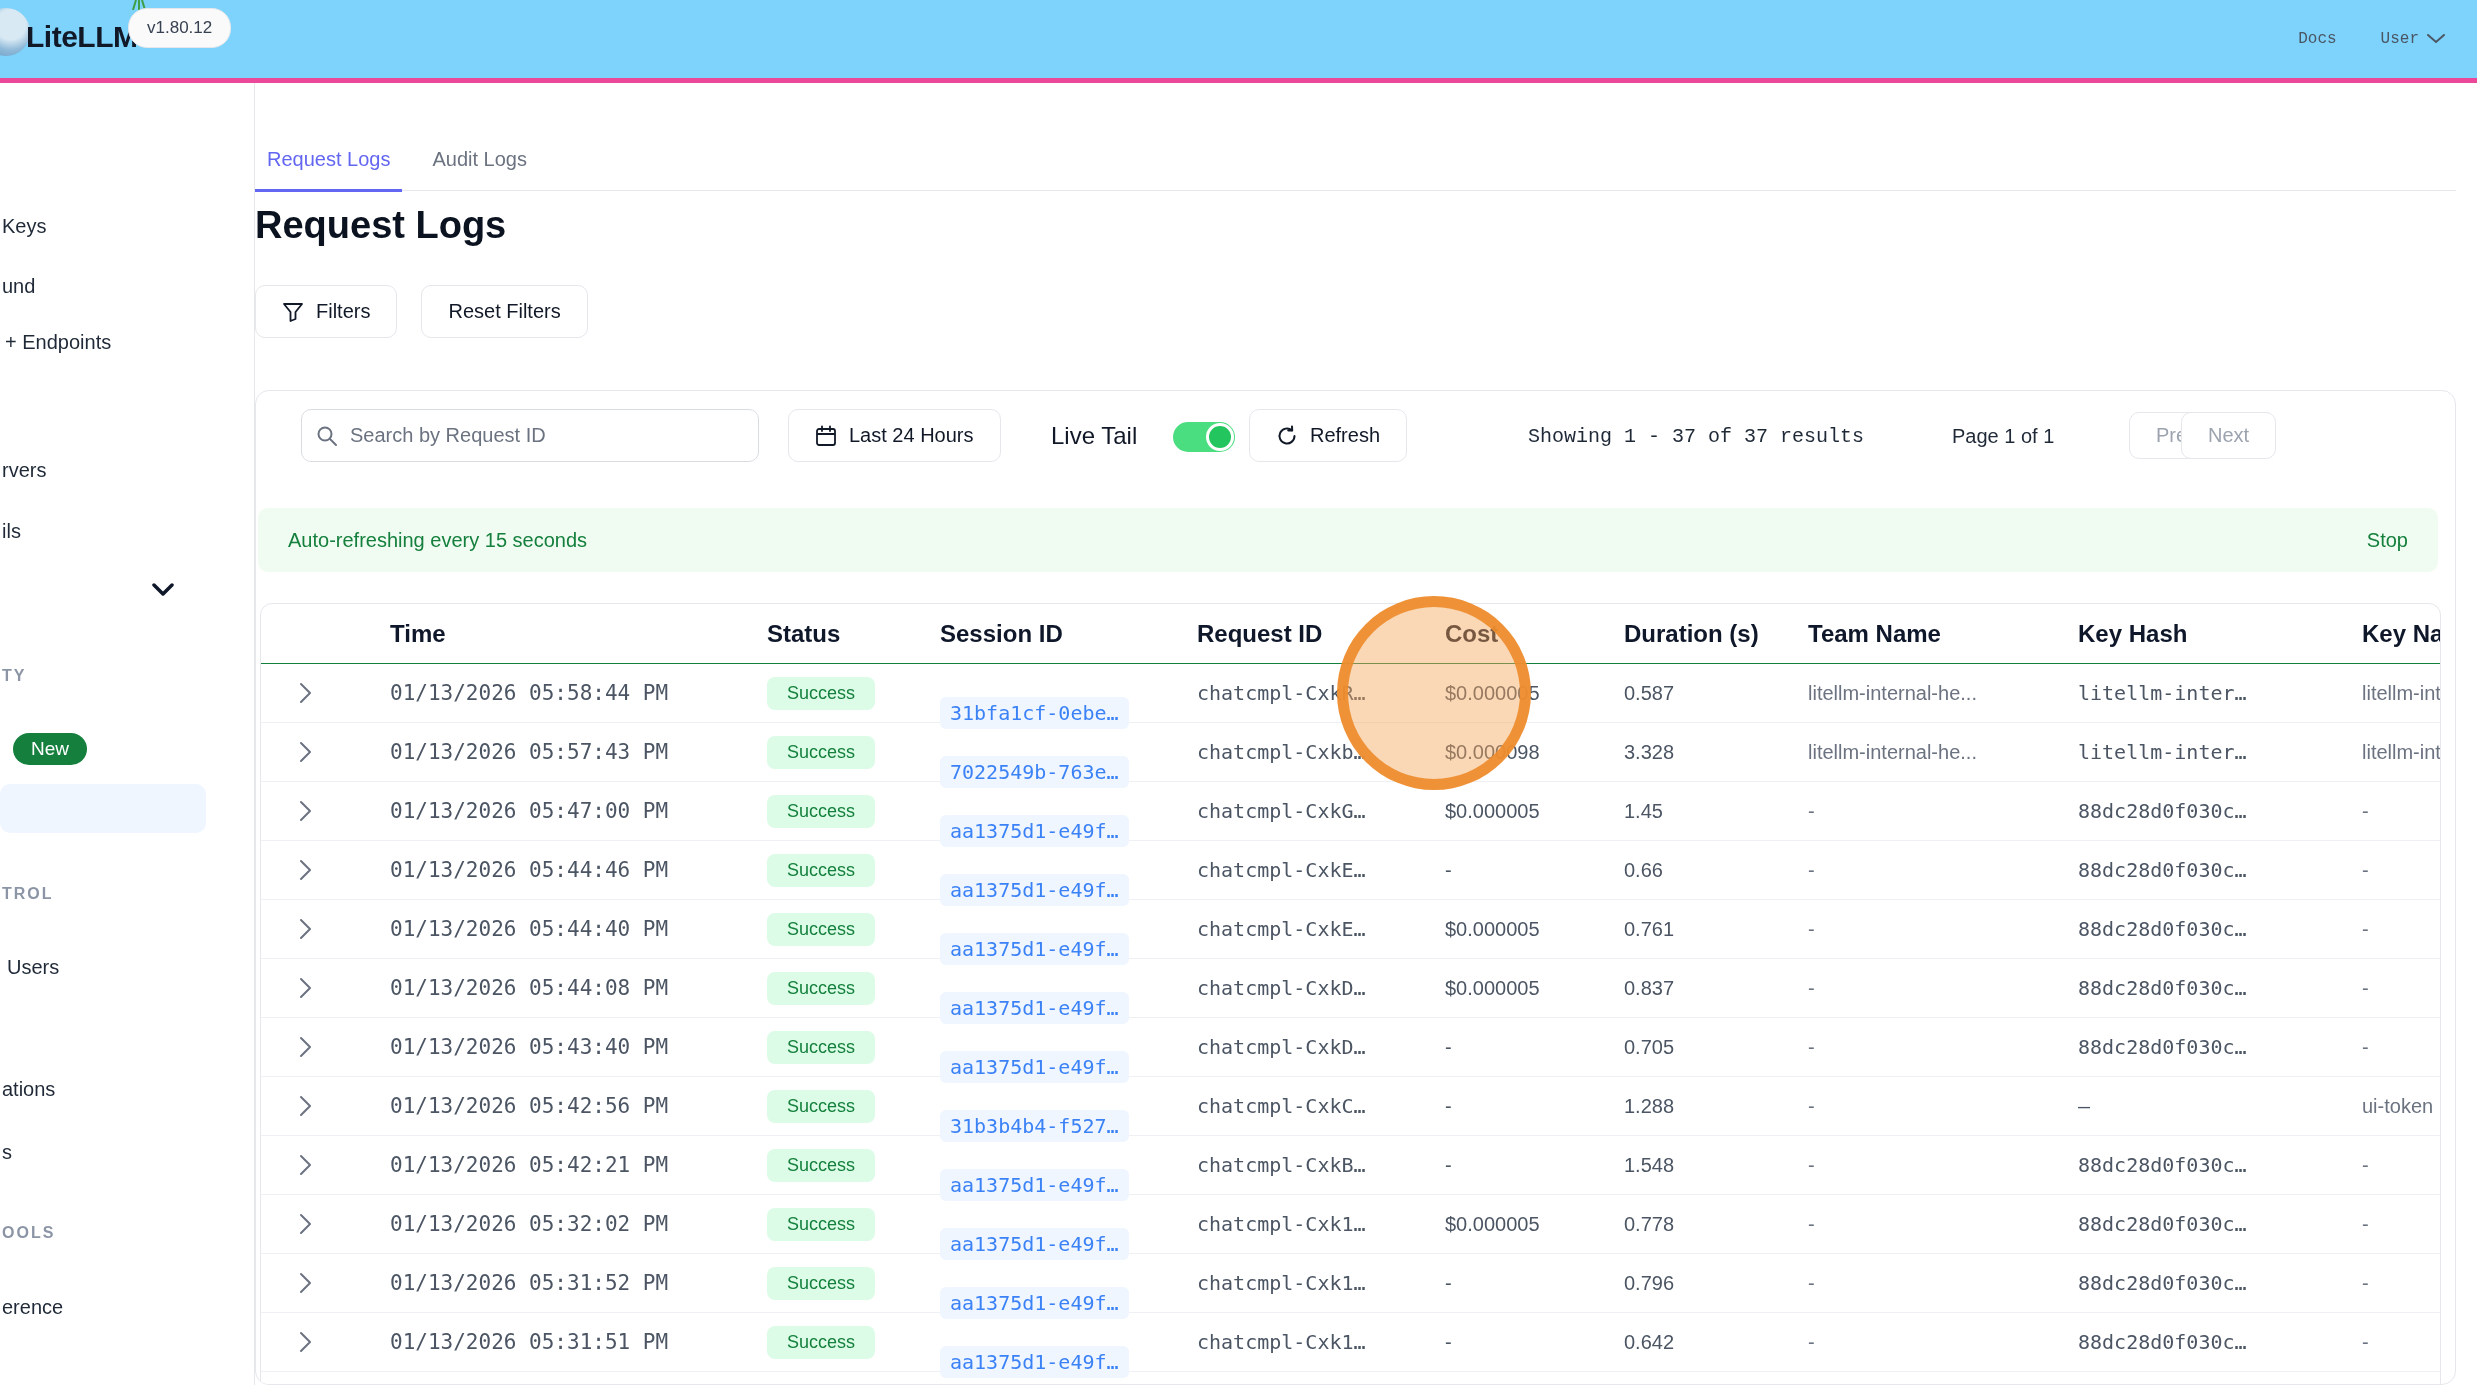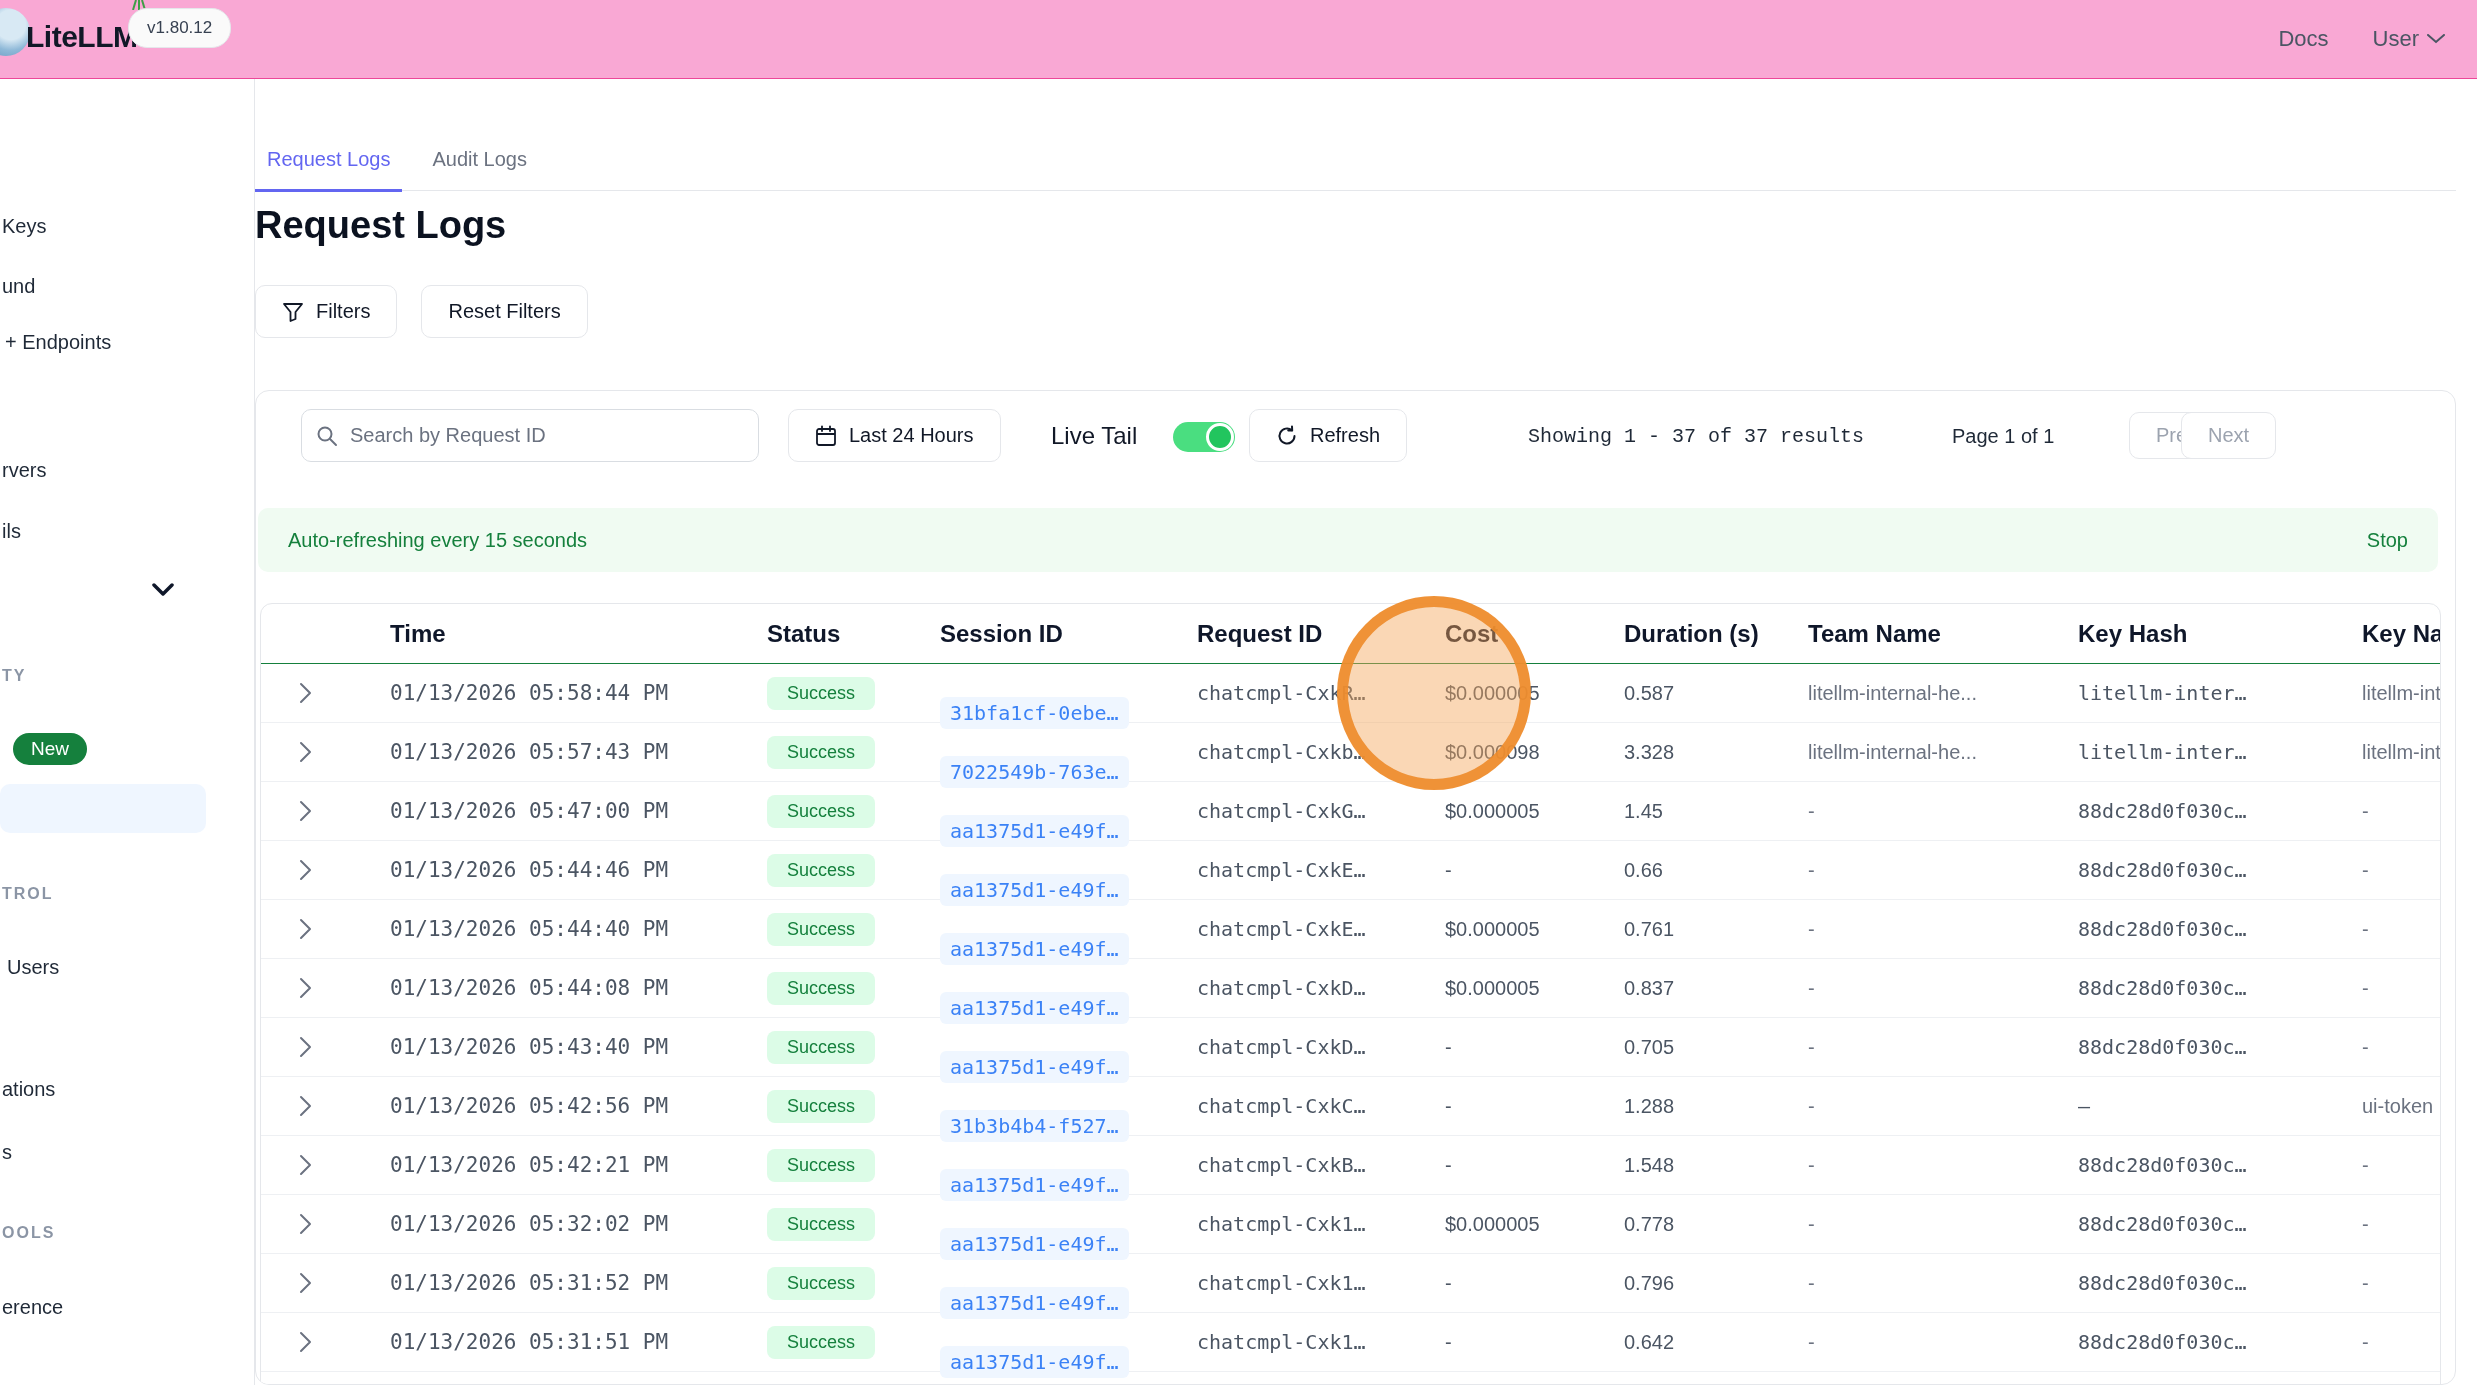--- a/index.html
+++ b/index.html
@@ -1,26 +1,26 @@
 <!DOCTYPE html>
 <html><head>
 <meta charset="utf-8">
 <style>
   html,body{margin:0;padding:0;width:2477px;height:1385px;overflow:hidden;background:#fff;
     font-family:"Liberation Sans",sans-serif;color:#111827;position:relative;}
 
   
-  .topbar{position:absolute;left:0;top:0;width:2477px;height:78px;background:#f9a8d4;border-bottom:1px solid #ec4899;z-index:10;}
+  .topbar{position:absolute;left:0;top:0;width:2477px;height:78px;background:#7dd3fc;border-bottom:5px solid #ec4899;z-index:10;}
   .logo-circle{position:absolute;left:-18px;top:8px;width:48px;height:48px;border-radius:50%;
     background:radial-gradient(circle at 60% 35%,#d8e9f4 0 35%,#8fb9d8 60%,#5f93bd 100%);}
   .brand{position:absolute;left:26px;top:20px;font-size:30px;font-weight:700;letter-spacing:-0.5px;color:#111827;}
   .version-badge{position:absolute;left:128px;top:8px;height:38px;line-height:38px;padding:0 18px;
     border:1px solid #e5e7eb;border-radius:19px;background:#fafafa;font-size:17px;color:#374151;}
   .confetti{position:absolute;left:129px;top:-2px;}
-  .topnav{position:absolute;right:32px;top:0;height:78px;display:flex;align-items:center;gap:44px;font-size:22px;color:#4b5563;}
+  .topnav{position:absolute;right:32px;top:0;height:78px;display:flex;align-items:center;gap:44px;font-size:16px;color:#4b5563;font-family:Liberation Mono, monospace;}
   .usermenu{display:flex;align-items:center;gap:8px;}
 
   
   .sidebar{position:absolute;left:0;top:78px;width:254px;height:1307px;background:#fff;border-right:1px solid #e5e7eb;z-index:5;}
   .sb-item{position:absolute;left:2px;transform:translateY(-50%);font-size:20px;color:#1f2937;white-space:nowrap;}
   .sb-section{position:absolute;left:2px;transform:translateY(-50%);font-size:16px;font-weight:700;color:#8b95a5;letter-spacing:2px;white-space:nowrap;}
   .sb-new{position:absolute;left:13px;top:655px;width:74px;height:32px;border-radius:16px;background:#15803d;color:#fff;
     font-size:19px;display:flex;align-items:center;justify-content:center;font-weight:500;}
   .sb-active{position:absolute;left:0;top:706px;width:206px;height:49px;background:#eff6ff;border-radius:10px;}
   .sb-chevron{position:absolute;left:152px;top:505px;}

